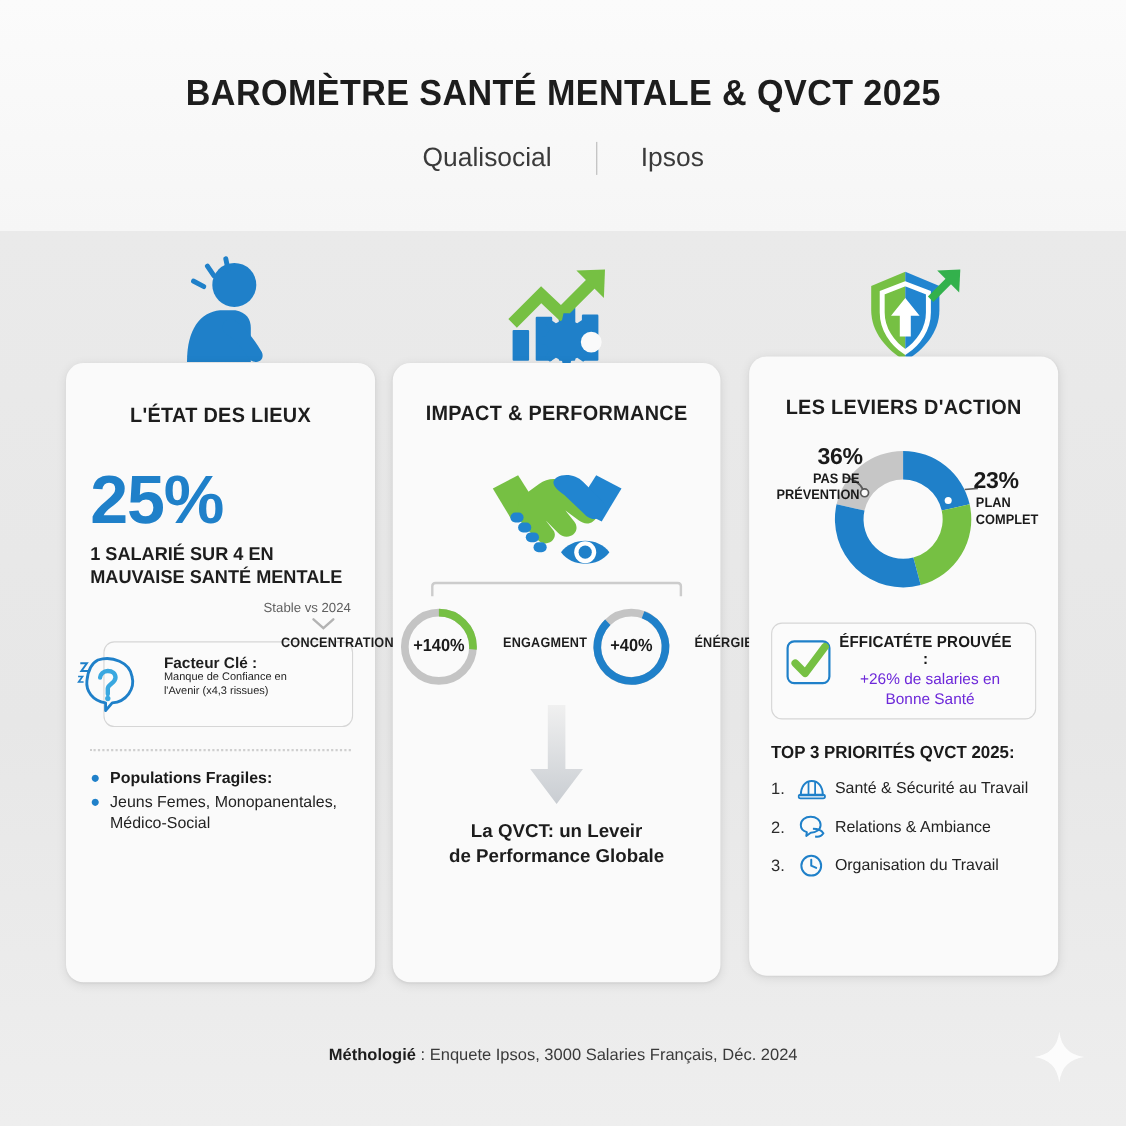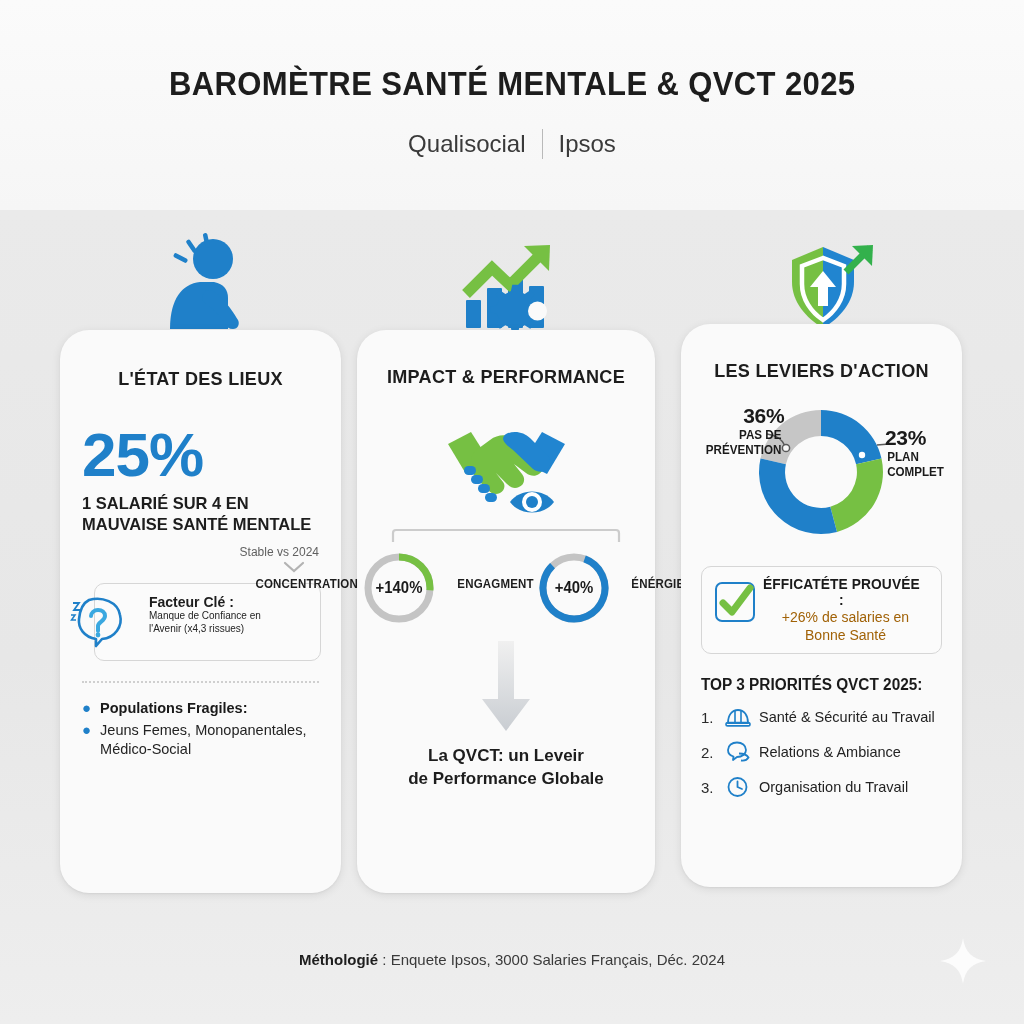--- a/index.html
+++ b/index.html
@@ -16,21 +16,21 @@
     background: linear-gradient(180deg, #fbfbfb 0%, #f6f6f6 100%);
     display: flex; flex-direction: column; align-items: center;
     justify-content: center;
   }
   .title {
     font-size: 33px; font-weight: 700; color: #1d1d1d;
     letter-spacing: 0.4px; text-align: center;
     transform: scaleX(0.94); margin-top: 14px;
   }
   .brandrow {
-    display: flex; align-items: center; gap: 16px; margin-top: 26px; text-align: center;
+    display: flex; align-items: center; gap: 40px; margin-top: 26px; text-align: center;
   }
   .brand { font-size: 24px; color: #3a3a3a; font-weight: 400; }
   .brand-sep { width: 1px; height: 30px; background: #b9b9b9; }
 
   
   .body-area {
     position: absolute; left: 0; top: 210px; width: 1024px; height: 814px;
     background: linear-gradient(180deg, #eaeaea 0%, #e7e7e7 55%, #eeeeee 100%);
   }
   .sparkle {
@@ -38,21 +38,21 @@
   }
 
   
   .topicon { position: absolute; }
   .icon-left  { left: 152px; top: 228px; }
   .icon-mid   { left: 458px; top: 238px; }
   .icon-right { left: 778px; top: 238px; }
 
   
   .card {
-    position: absolute; background: #fafafa; border-radius: 29px;
+    position: absolute; background: #fafafa; border-radius: 16px;
     box-shadow: 0 2px 10px rgba(0,0,0,0.09), 0 1px 2px rgba(0,0,0,0.05);
   }
   .card-left  { left: 60px;  top: 330px; width: 281px; height: 563px; }
   .card-mid   { left: 357px; top: 330px; width: 298px; height: 563px; }
   .card-right { left: 681px; top: 324px; width: 281px; height: 563px; }
 
   .card-title {
     font-size: 19px; font-weight: 700; color: #1d1d1d;
     text-align: center; letter-spacing: 0.3px; transform: scaleX(0.95);
   }
@@ -112,21 +112,21 @@
   .dlabel .pct { font-size: 21px; font-weight: 700; color: #1a1a1a; letter-spacing: -0.3px; }
   .dlabel .cap { font-size: 12.5px; font-weight: 700; color: #1a1a1a; line-height: 1.18; transform: scaleX(0.93); }
   .dlabel-left { left: 22px; top: 22px; text-align: right; }
   .dlabel-right { right: 16px; top: 44px; text-align: left; }
 
   .effbox {
     border: 1px solid #d6d6d6; border-radius: 10px; background: #fbfbfb;
     padding: 9px 12px 9px 60px; position: relative; min-height: 74px;
   }
   .eff-title { font-size: 14.5px; font-weight: 700; color: #1a1a1a; letter-spacing: 0.1px; transform: scaleX(0.95); transform-origin: left; }
-  .eff-text { font-size: 14px; color: #a16207; line-height: 1.3; }
+  .eff-text { font-size: 14px; color: #6d28d9; line-height: 1.3; }
   .eff-center { text-align: center; }
 
   .top3-title {
     font-size: 16px; font-weight: 700; color: #1a1a1a; margin-bottom: 12px;
     transform: scaleX(0.96); transform-origin: left;
   }
   .prio-row { display: flex; align-items: center; gap: 8px; margin-bottom: 13px; }
   .prio-num { font-size: 15px; color: #2a2a2a; width: 16px; }
   .prio-text { font-size: 14.5px; color: #232323; }
 

